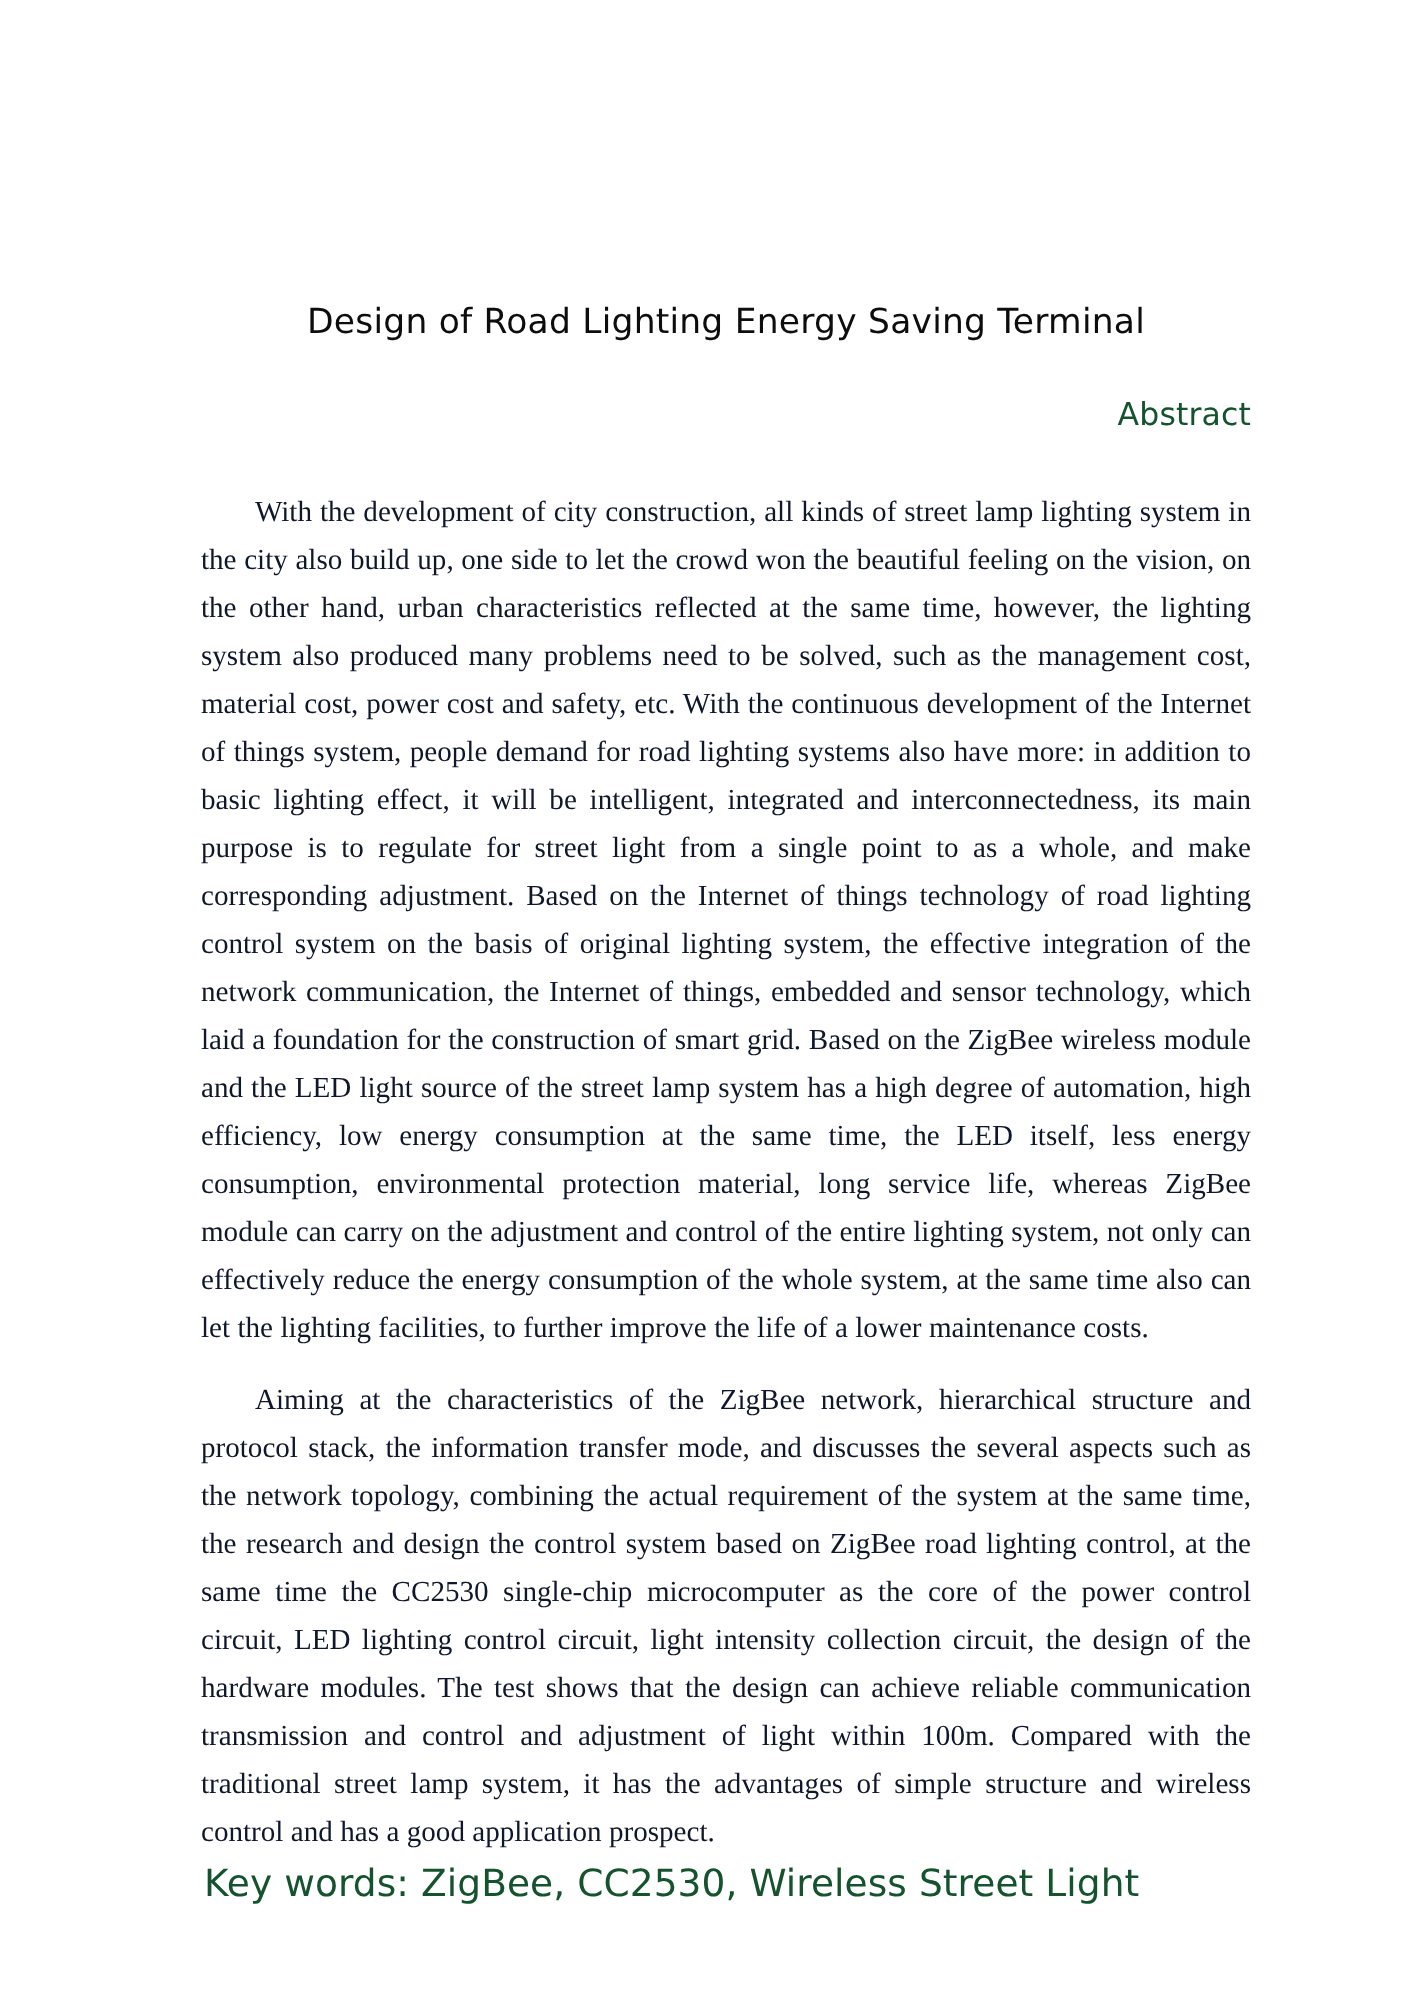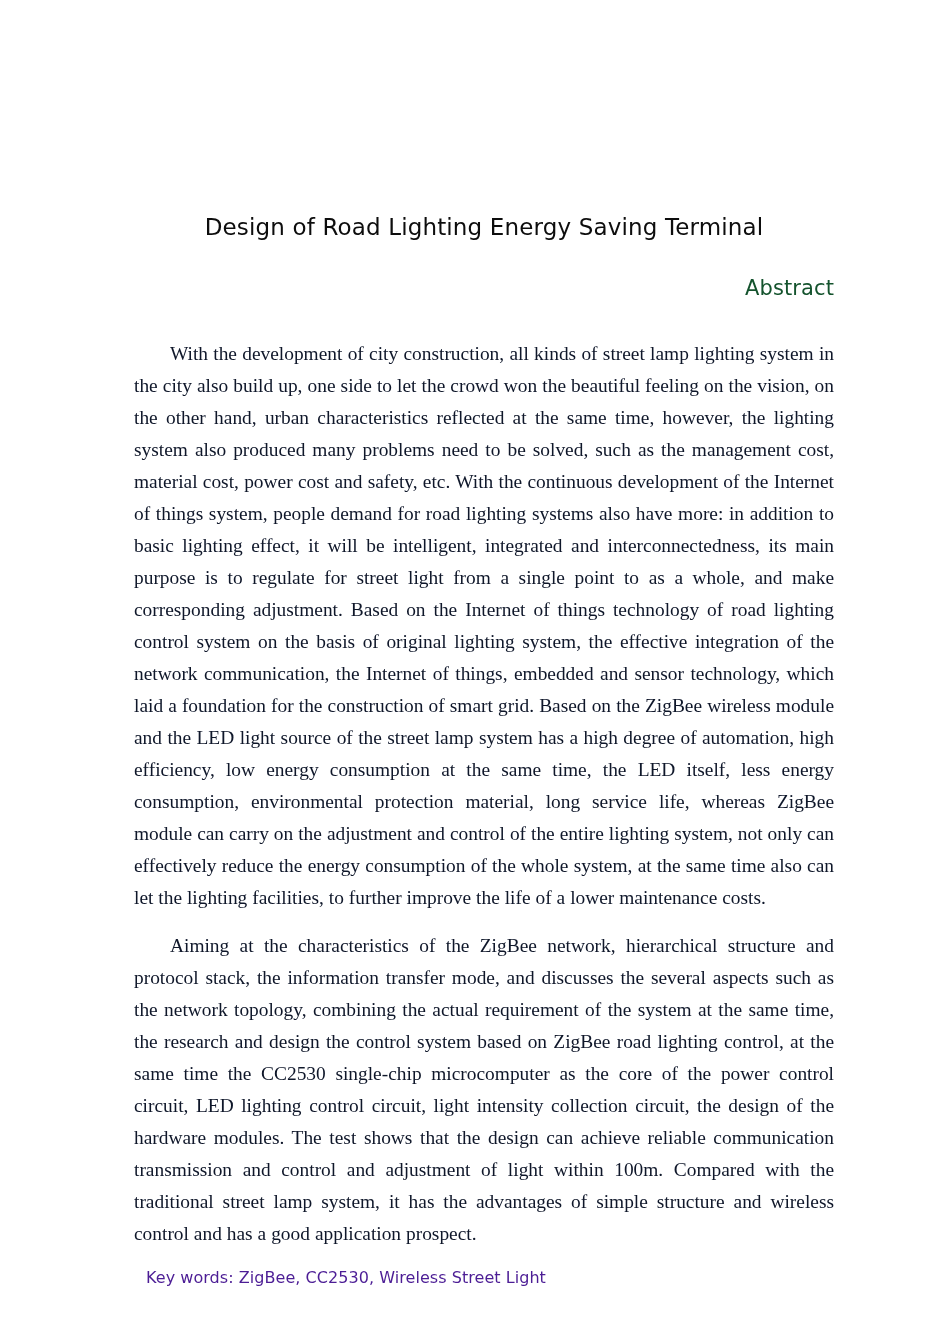--- a/index.html
+++ b/index.html
@@ -22,21 +22,21 @@
     left: 0;
     top: 0;
     width: 950px;
     height: 1344px;
     background: #ffffff;
   }
 
   .doc-body {
     position: absolute;
     left: 134px;
-    top: 16px;
+    top: 4px;
     width: 700px;
   }
 
   .doc-title {
     font-family: "DejaVu Sans", "Liberation Sans", sans-serif;
     font-size: 23px;
     font-weight: 400;
     line-height: 30px;
     text-align: center;
     color: #0d0d0d;
@@ -72,28 +72,28 @@
     color: #0f172a;
     word-spacing: 0.1px;
   }
 
   p.body-para + p.body-para {
     margin-top: 16px;
   }
 
   .keywords-line {
     font-family: "DejaVu Sans", "Liberation Sans", sans-serif;
-    font-size: 16px;
+    font-size: 25px;
     font-weight: 400;
     line-height: 30px;
     text-align: left;
     text-indent: 0;
-    margin: 12px;
+    margin: 2px;
     padding-top: 1px;
-    color: #4c1d95;
+    color: #14532d;
     letter-spacing: 0.05px;
   }
 </style>
 </head>
 <body>
 
 <div class="page">
   <div class="doc-body">
 
     <h1 class="doc-title">Design of Road Lighting Energy Saving Terminal</h1>

